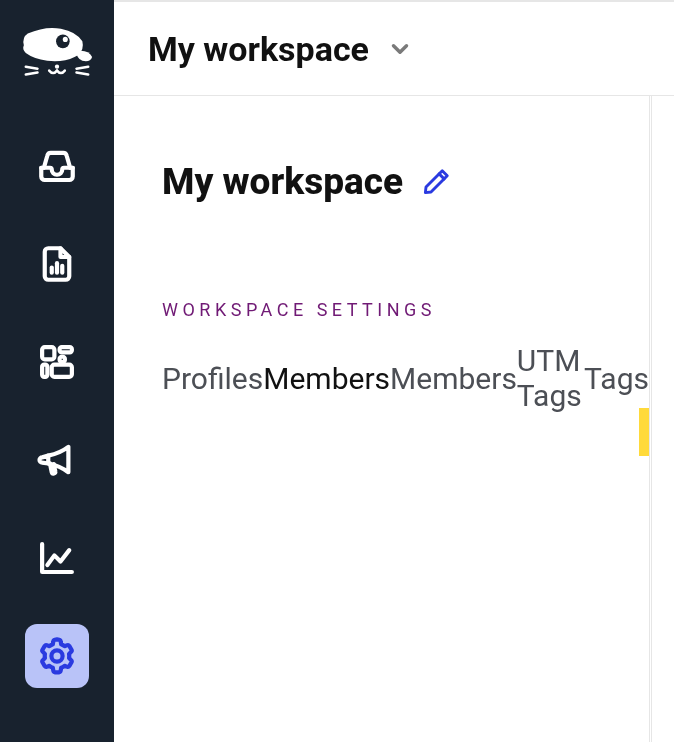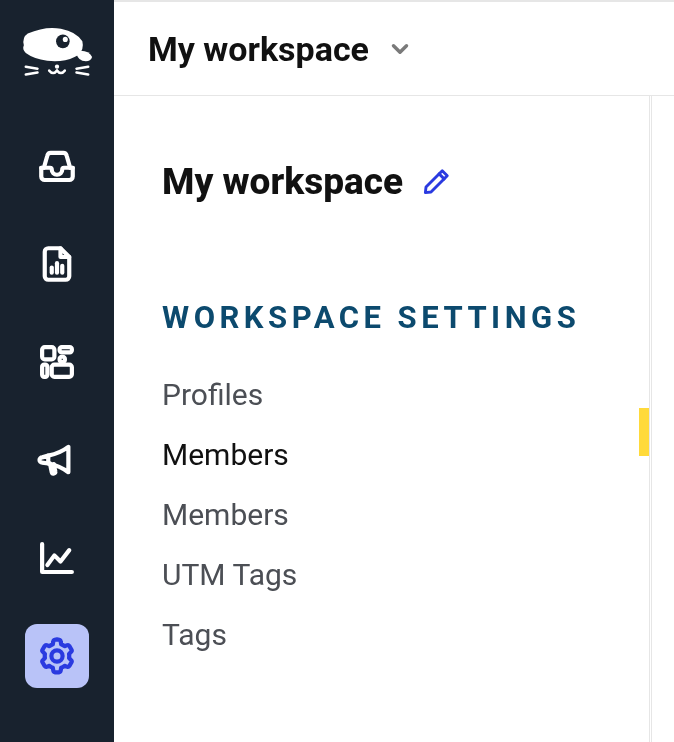--- a/index.html
+++ b/index.html
@@ -127,29 +127,29 @@
       width: 30px;
       height: 30px;
       stroke: #2a3ae0;
       fill: none;
       stroke-width: 2.3;
       stroke-linecap: round;
       stroke-linejoin: round;
     }
     .section-label {
       margin-top: 96px;
-      font-size: 31px;
-      font-weight: 700;
+      font-size: 18px;
+      font-weight: 400;
       letter-spacing: 4.5px;
-      color: #0c4a6e;
+      color: #701a75;
     }
     .menu {
       margin-top: 28px;
       display: flex;
-      flex-direction: column;
+      flex-direction: row;
       gap: 0;
     }
     .menu-item {
       font-size: 30px;
       color: #4c4f55;
       font-weight: 400;
       height: 60px;
       display: flex;
       align-items: center;
       cursor: pointer;

